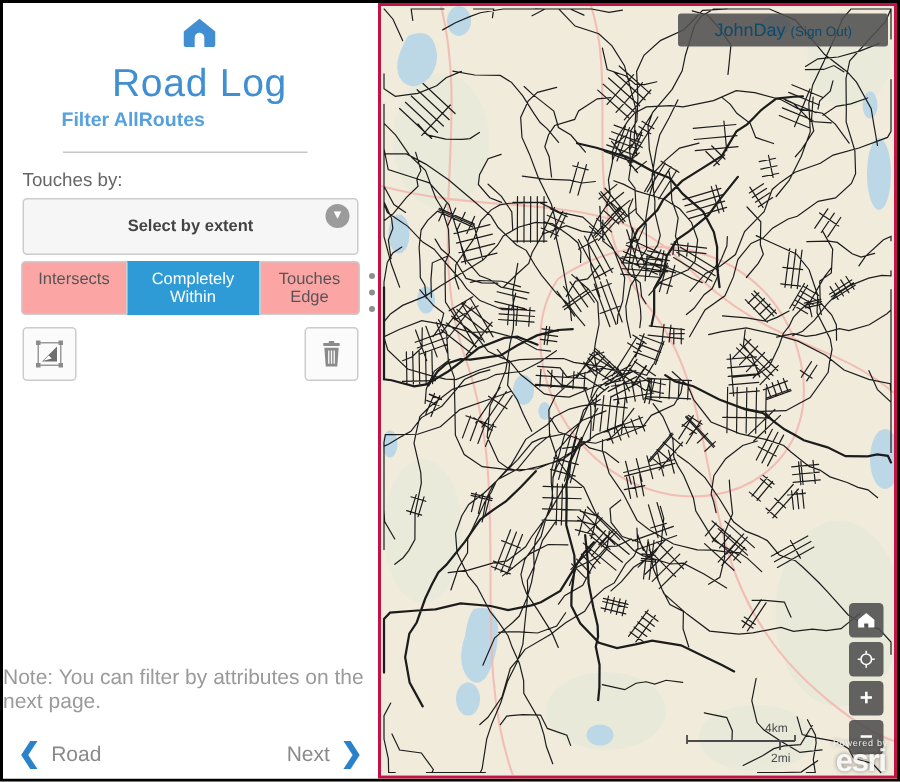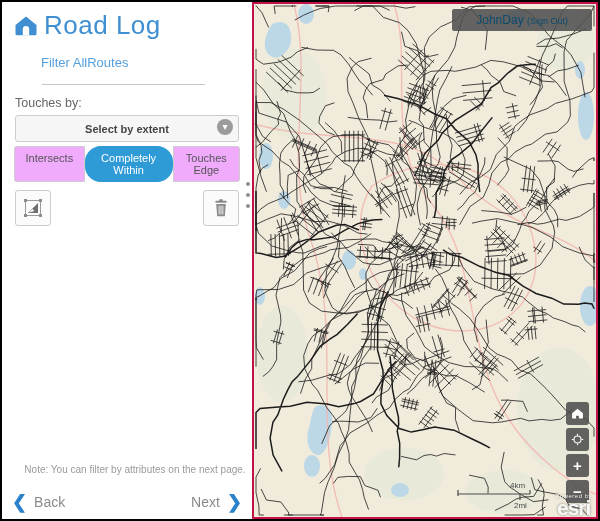--- a/index.html
+++ b/index.html
@@ -1,55 +1,55 @@
 <!DOCTYPE html>
 <html><head>
 <meta charset="utf-8">
 <style>
   * { margin:0; padding:0; box-sizing:border-box; font-family:"Liberation Sans", sans-serif; }
   html,body { width:600px; height:521px; }
   body { border:2px solid #000; background:#fff; display:flex; overflow:hidden; }
 
   
   .panel { width:250px; position:relative; background:#fff; flex:0 0 250px; }
-  .hdr { display:flex; align-items:center; gap:6px; margin:8px 0 0 12px; }
+  .hdr { display:flex; align-items:center; gap:6px; margin:8px 0 0 12px;flex-direction:column; }
   .hdr svg { width:24px; height:24px; }
   .title { font-size:26px; font-weight:300; color:#3f8fd2; letter-spacing:.5px; }
-  .subtitle { margin:14px 0 0 39px; color:#55a0dd; font-size:13px; cursor:pointer; }
+  .subtitle { margin:1px 0 0 39px; color:#55a0dd; font-size:13px; cursor:pointer;font-weight:bold; }
   .instruction { margin:15px 0 0 13px; color:#8a8a8a; font-size:12px; }
   .divider { width:163px; margin:14px 0 0 40px; border:none; border-top:1px solid #c6c6c6; }
   .filterlabel { margin:11px 0 5px 13px; color:#666; font-size:12.5px; }
 
-  .dropdown { position:relative; margin:0 13px; height:27px; background:#f6f6f6;
+  .dropdown { position:relative; margin:0 13px; height:38px; background:#f6f6f6;
               border:1px solid #ccc; border-radius:3px; display:flex; align-items:center;
               justify-content:center; cursor:pointer; }
   .dropdown .val { font-size:11px; font-weight:bold; color:#444; }
   .chev-circle { position:absolute; right:5px; top:3px; width:16px; height:16px;
                  background:#9b9b9b; border-radius:50%; color:#fff; font-size:10px;
                  line-height:16px; text-align:center; }
 
   .tabs { display:flex; margin:4px 12px 0; }
-  .tab { border:1px solid #ccc; background:#f0abfc; padding:5px 2px; font-size:11px;
+  .tab { border:1px solid #ccc; background:#fca5a5; padding:5px 2px; font-size:11px;
          color:#555; text-align:center; cursor:pointer; }
   .tab:nth-child(1) { flex:1; border-radius:3px 0 0 3px; }
-  .tab:nth-child(2) { flex:1.3; border-left:none; border-right:none;border-radius:16px; }
+  .tab:nth-child(2) { flex:1.3; border-left:none; border-right:none; }
   .tab:nth-child(3) { flex:0.95; border-radius:0 3px 3px 0;text-align:center; }
   .tab.active { background:#2e9bd6; border-color:#2e9bd6; color:#fff; }
 
   .iconrow { margin:8px 13px 0; display:flex; justify-content:space-between; }
   .iconbtn { width:36px; height:36px; border:1px solid #ccc; border-radius:3px;
              background:#fbfbfb; display:flex; align-items:center; justify-content:center;
              cursor:pointer; }
 
   .draghandle { position:absolute; right:2px; top:180px; display:flex;
                 flex-direction:column; gap:7px; cursor:col-resize; }
   .draghandle i { width:4px; height:4px; background:#8f8f8f; border-radius:50%; }
 
-  .note { position:absolute; bottom:44px; left:16px; right:0; text-align:center;
-          font-size:10px; color:#9a9a9a; }
+  .note { position:absolute; bottom:44px; left:0; right:0; text-align:left;
+          font-size:14px; color:#9a9a9a; }
   .nav { position:absolute; bottom:8px; left:10px; right:10px; display:flex;
          justify-content:space-between; align-items:center; }
   .navbtn { display:flex; align-items:center; gap:7px; color:#8a8a8a; font-size:14px; cursor:pointer; }
   .navchev { color:#2a82ca; font-weight:bold; font-size:18px; line-height:1; }
 
   
   .map { flex:1; position:relative; border:2px solid #c21348; background:#f1ebdc; overflow:hidden; }
   .map > svg.base { position:absolute; inset:0; width:100%; height:100%; }
 
   .userbtn { position:absolute; top:5px; right:4px; background:rgba(80,80,80,.88);
@@ -127,21 +127,21 @@
     <i></i>
       <i></i>
       <i></i>
   </div>
 
   <div class="note">Note: You can filter by attributes on the next page.</div>
 
   <div class="nav">
     <div class="navbtn">
       <span class="navchev">❮</span>
-      <span>Back</span>
+      <span>Road</span>
     </div>
     <div class="navbtn">
       <span>Next</span>
       <span class="navchev">❯</span>
     </div>
   </div>
 </div>
 
 <div class="map">
   <svg class="base" viewBox="0 0 342 513" preserveAspectRatio="none">

